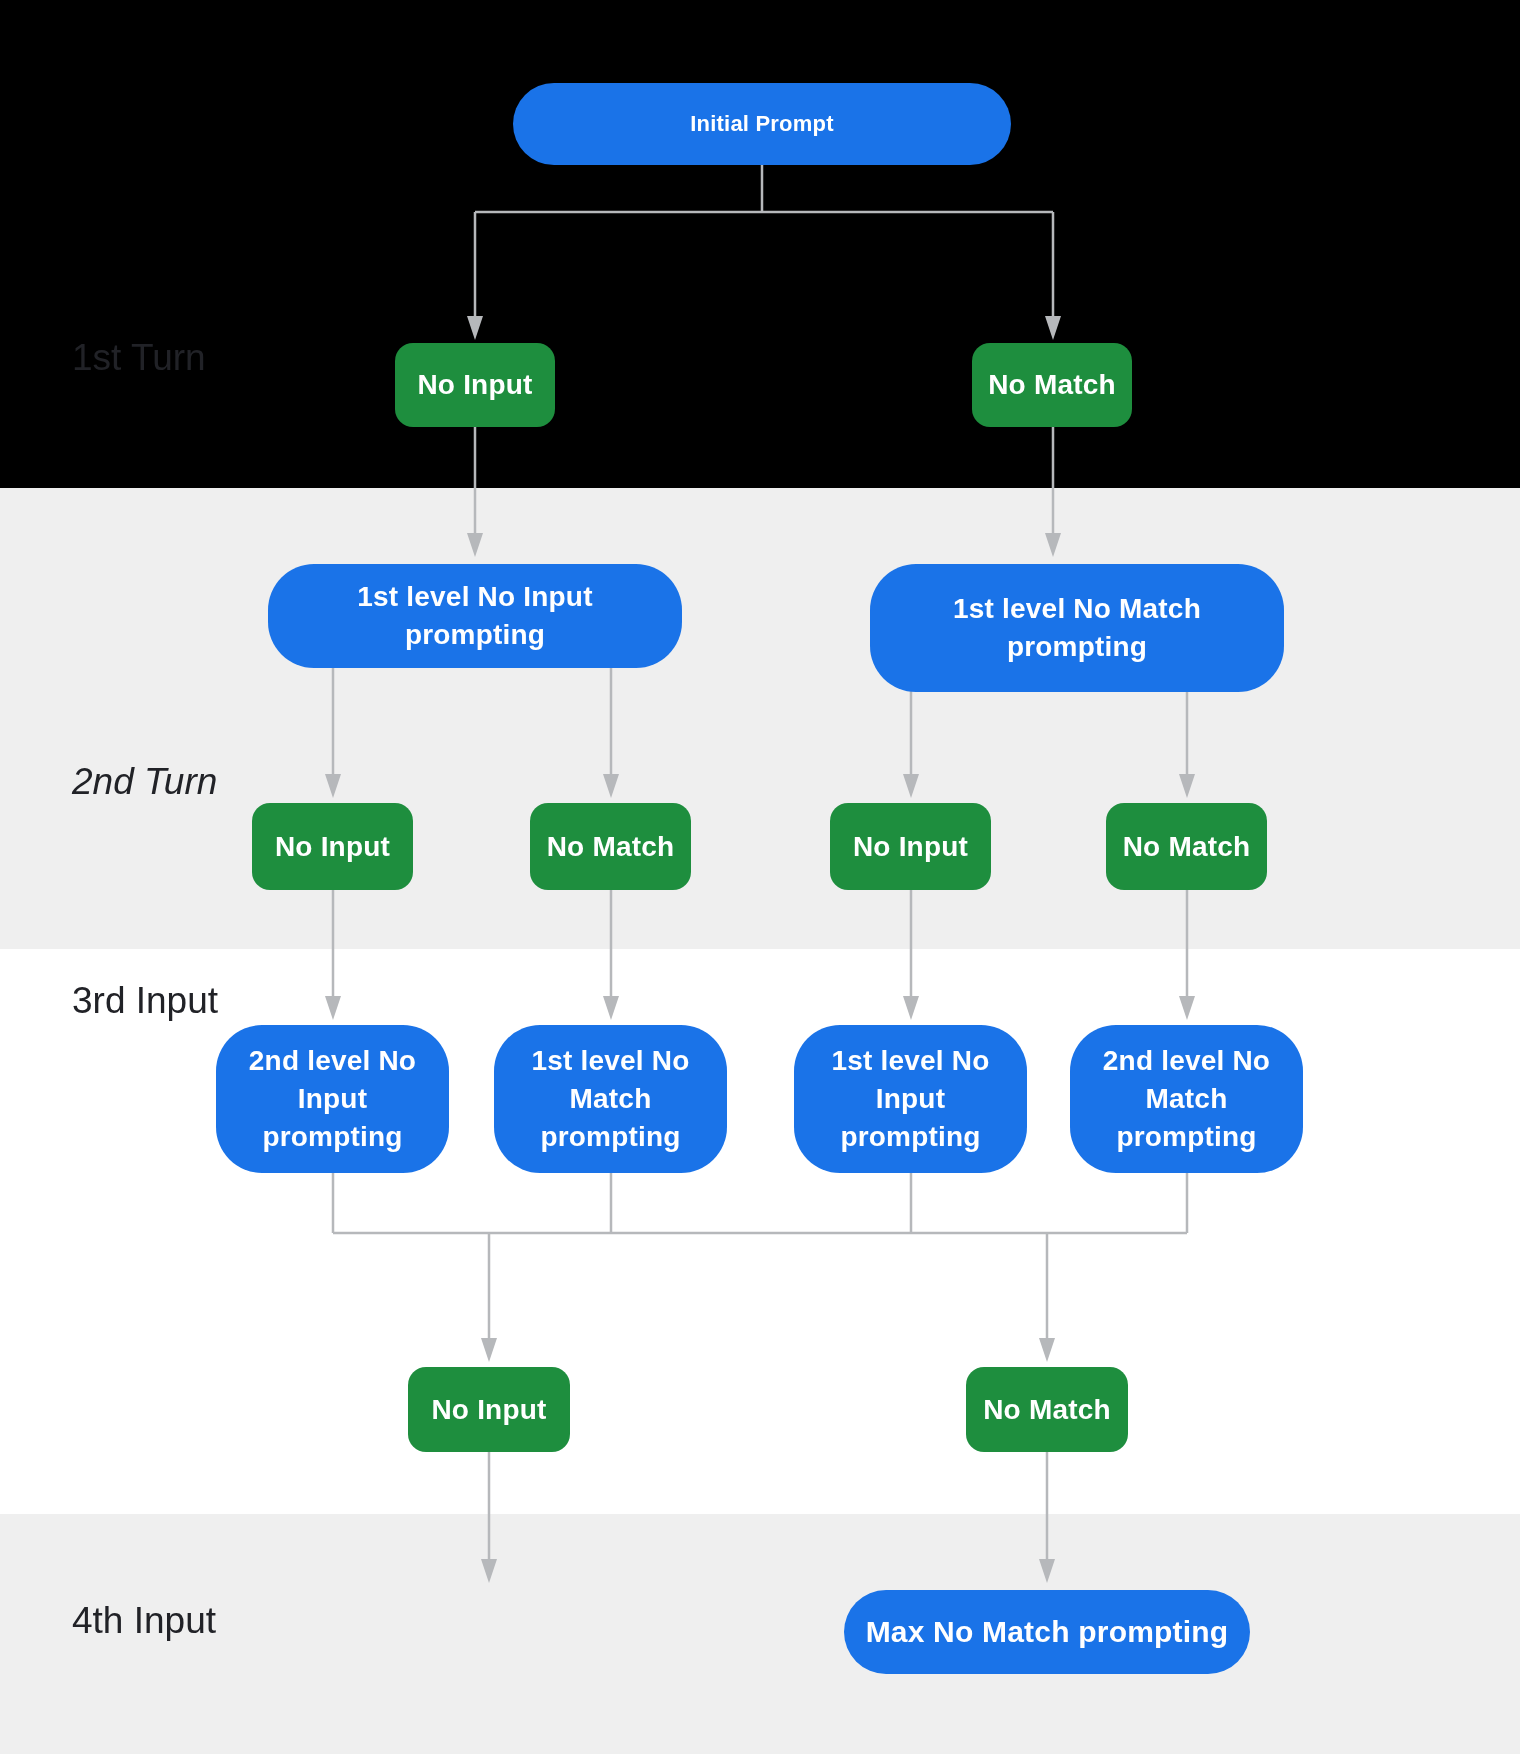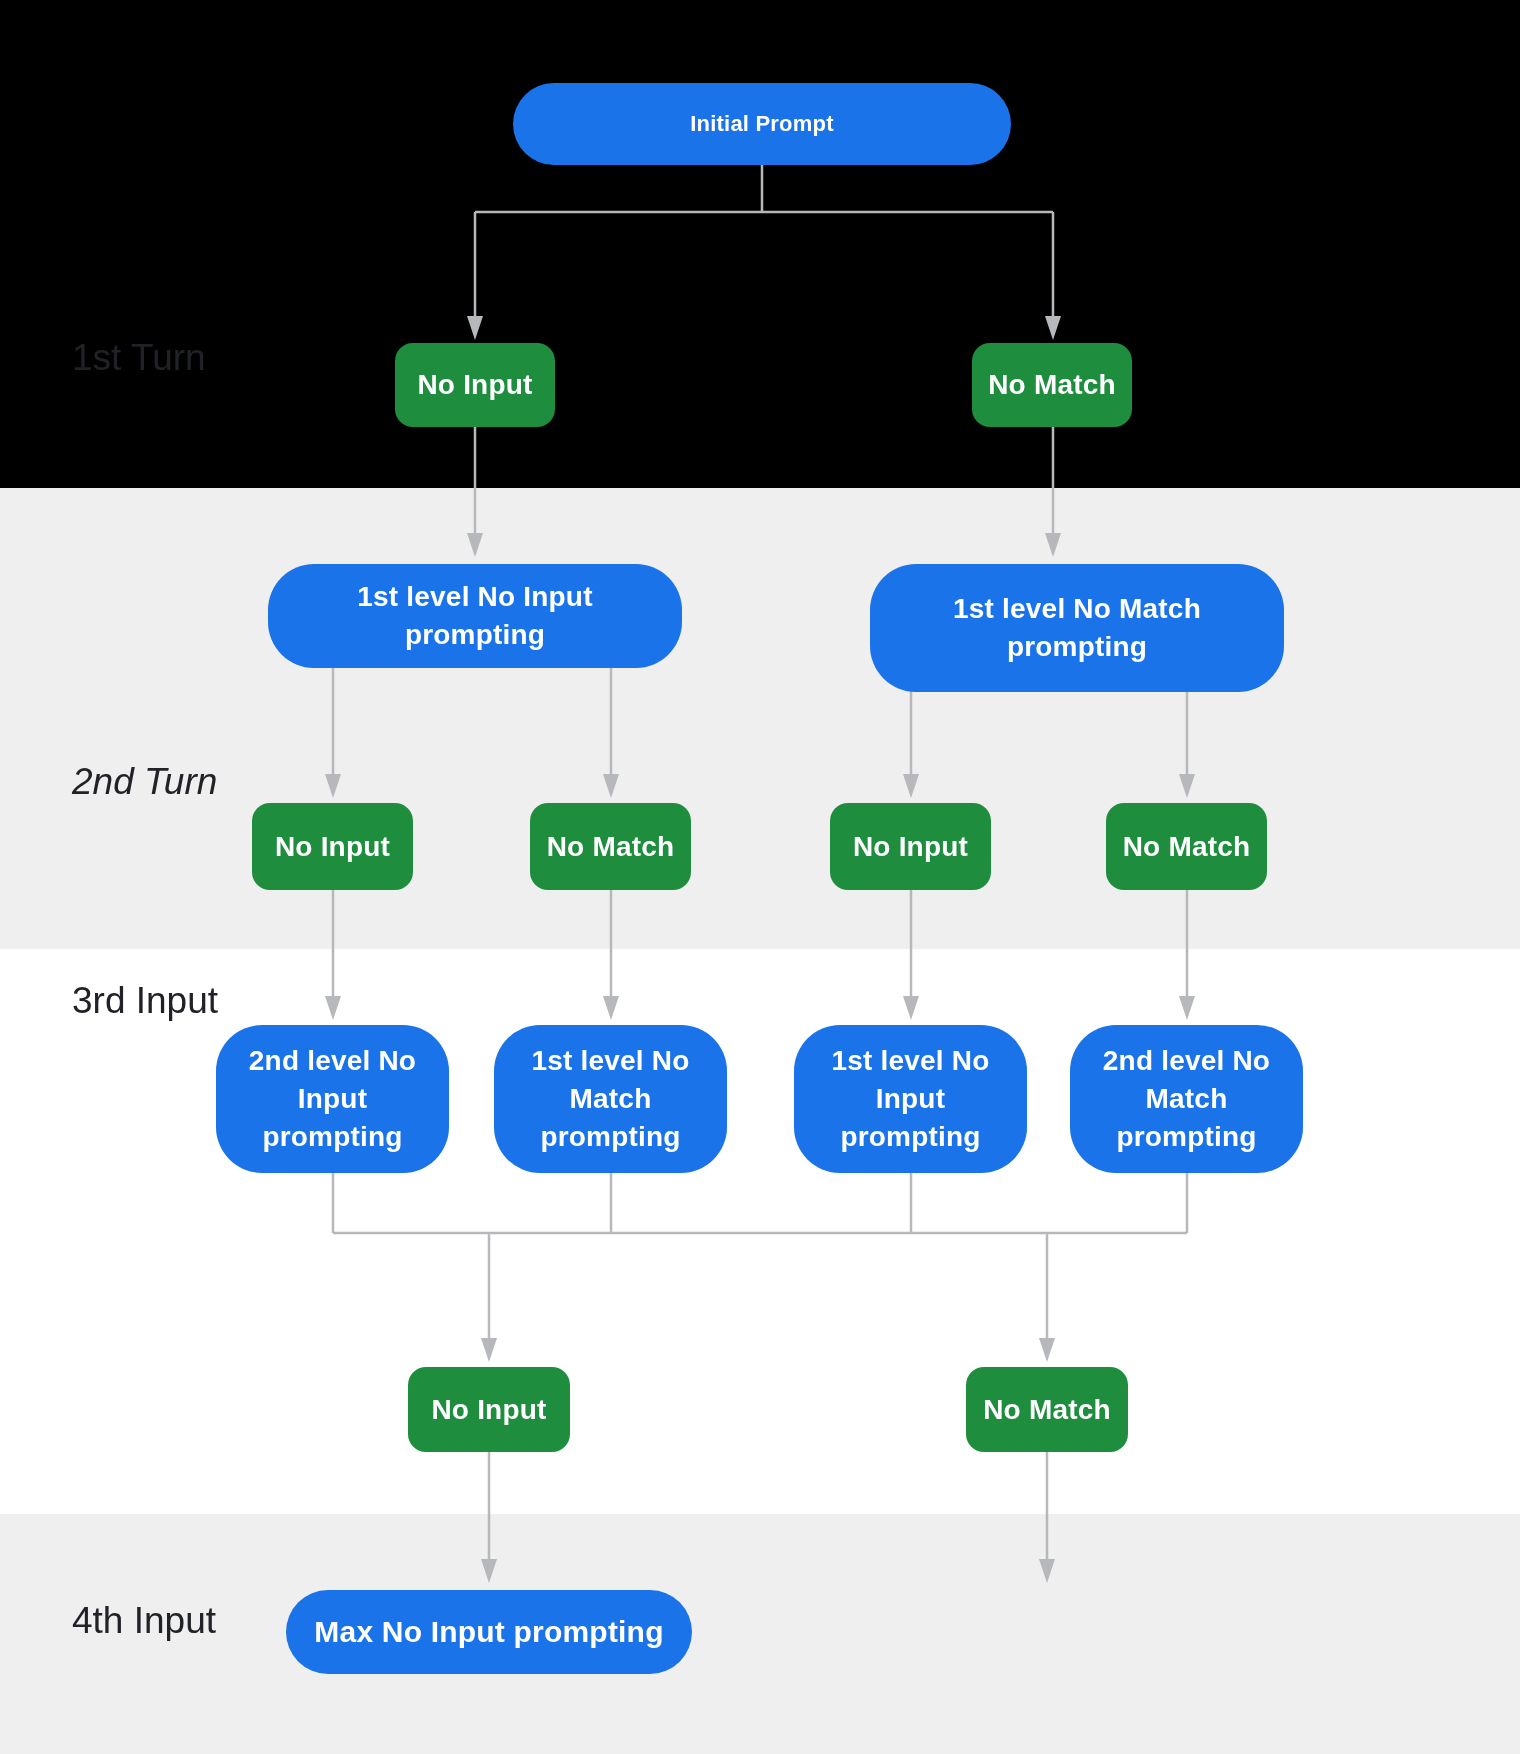--- a/index.html
+++ b/index.html
@@ -146,17 +146,17 @@
 prompting</span>
   </div>
 
   <div class="node green" style="left:408px;top:1367px;width:162px;height:85px;">
     <span class="node-text fs-event">No Input</span>
   </div>
   <div class="node green" style="left:966px;top:1367px;width:162px;height:85px;">
     <span class="node-text fs-event">No Match</span>
   </div>
 
-  <div class="node blue pill" style="left:286px;top:1590px;width:406px;height:84px;">
-    <span class="node-text fs-max">Max No Input prompting</span>
+  <div class="node blue pill" style="left:844px;top:1590px;width:406px;height:84px;">
+    <span class="node-text fs-max">Max No Match prompting</span>
   </div>
 
 </div>
 
 </body></html>

